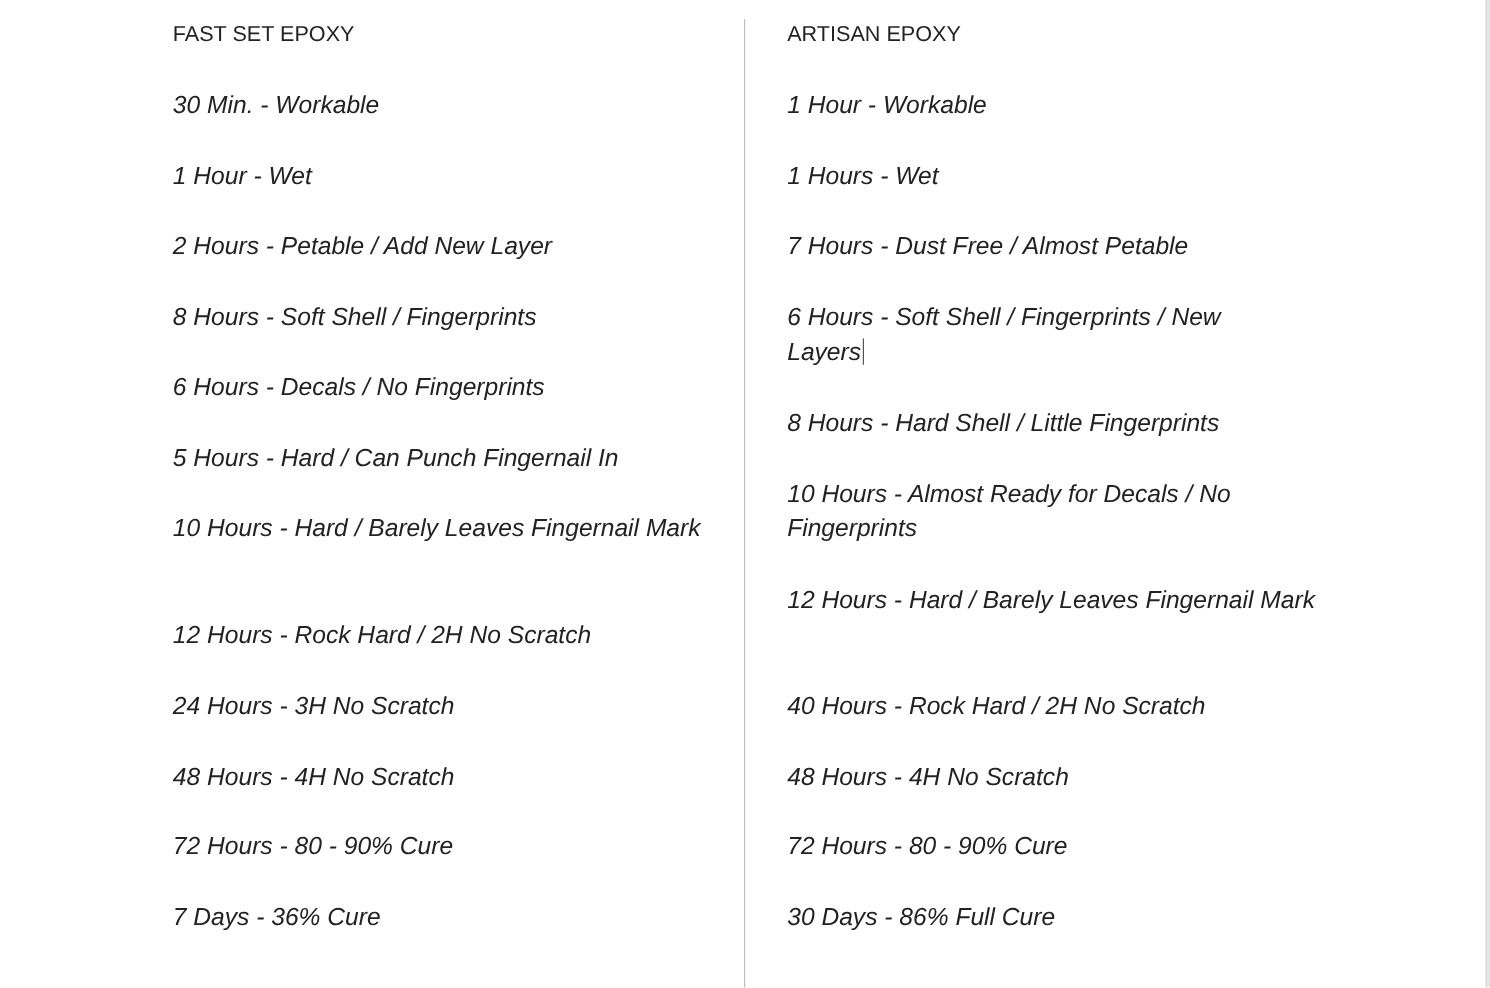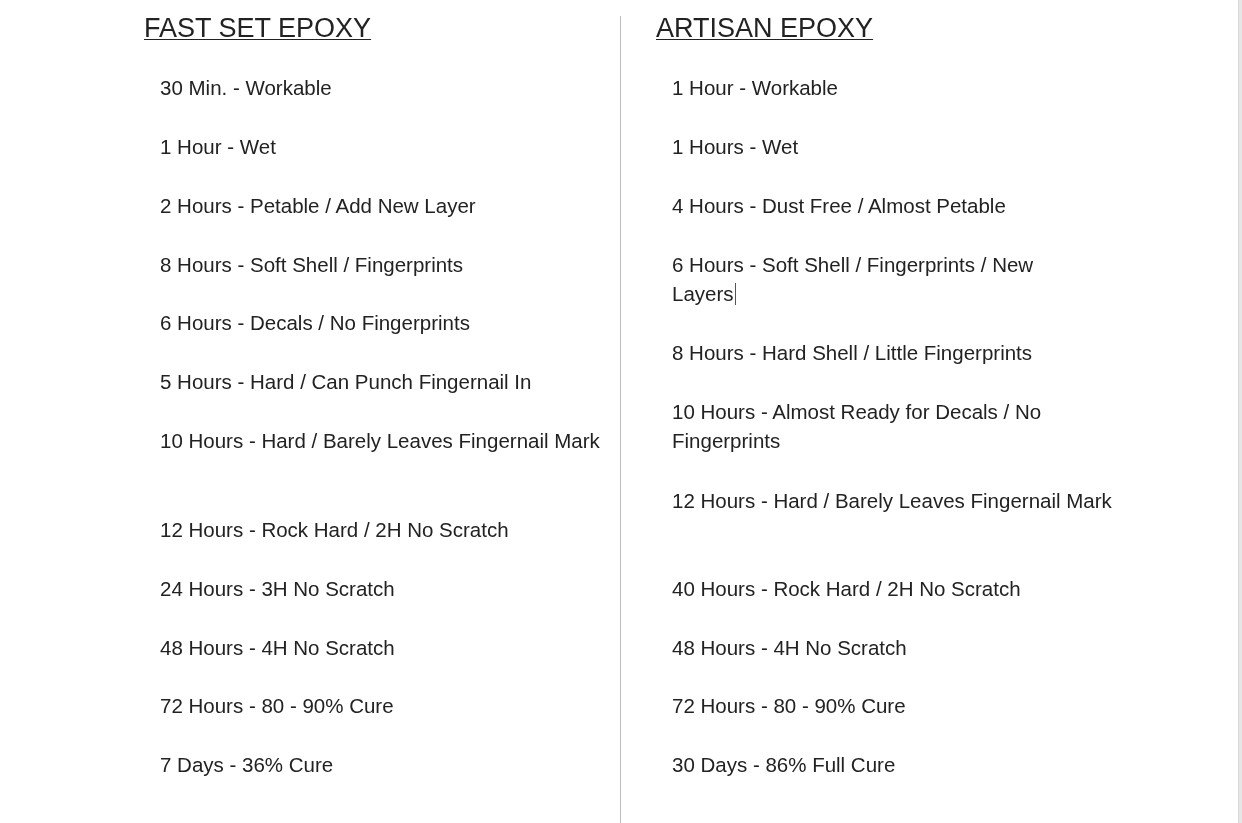--- a/index.html
+++ b/index.html
@@ -38,33 +38,33 @@
     .column {
       position: absolute;
       top: 0;
     }
     .col-left { left: 144px; width: 450px; }
     .col-right { left: 656px; width: 440px; }
     .heading {
       position: absolute;
       top: 16px;
       left: 0;
-      font-size: 27px;
+      font-size: 18px;
       line-height: 24px;
-      text-decoration: underline;
       text-underline-offset: 2px;
       text-decoration-thickness: 1px;
       white-space: nowrap;
     }
     .entry {
       position: absolute;
-      left: 16px;
+      left: 0;
       font-size: 20.5px;
       line-height: 29px;
       white-space: normal;
+      font-style: italic;
     }
     .caret {
       display: inline-block;
       width: 1px;
       height: 22px;
       background: #555555;
       vertical-align: -4px;
       margin-left: 1px;
     }
   </style>
@@ -88,21 +88,21 @@
     <div class="entry" style="top:691px">72 Hours - 80 - 90% Cure</div>
     <div class="entry" style="top:750px">7 Days - 36% Cure</div>
   </div>
 
   <div class="column-divider"></div>
 
   <div class="column col-right">
     <div class="heading">ARTISAN EPOXY</div>
     <div class="entry" style="top:73px">1 Hour - Workable</div>
     <div class="entry" style="top:132px">1 Hours - Wet</div>
-    <div class="entry" style="top:191px">4 Hours - Dust Free / Almost Petable</div>
+    <div class="entry" style="top:191px">7 Hours - Dust Free / Almost Petable</div>
     <div class="entry" style="top:250px; width:410px"><span>6 Hours - Soft Shell / Fingerprints / New Layers</span><span class="caret"></span></div>
     <div class="entry" style="top:338px">8 Hours - Hard Shell / Little Fingerprints</div>
     <div class="entry" style="top:397px; width:420px">10 Hours - Almost Ready for Decals / No Fingerprints</div>
     <div class="entry" style="top:486px; width:440px">12 Hours - Hard / Barely Leaves Fingernail Mark</div>
     <div class="entry" style="top:574px">40 Hours - Rock Hard / 2H No Scratch</div>
     <div class="entry" style="top:633px">48 Hours - 4H No Scratch</div>
     <div class="entry" style="top:691px">72 Hours - 80 - 90% Cure</div>
     <div class="entry" style="top:750px">30 Days - 86% Full Cure</div>
   </div>
 

